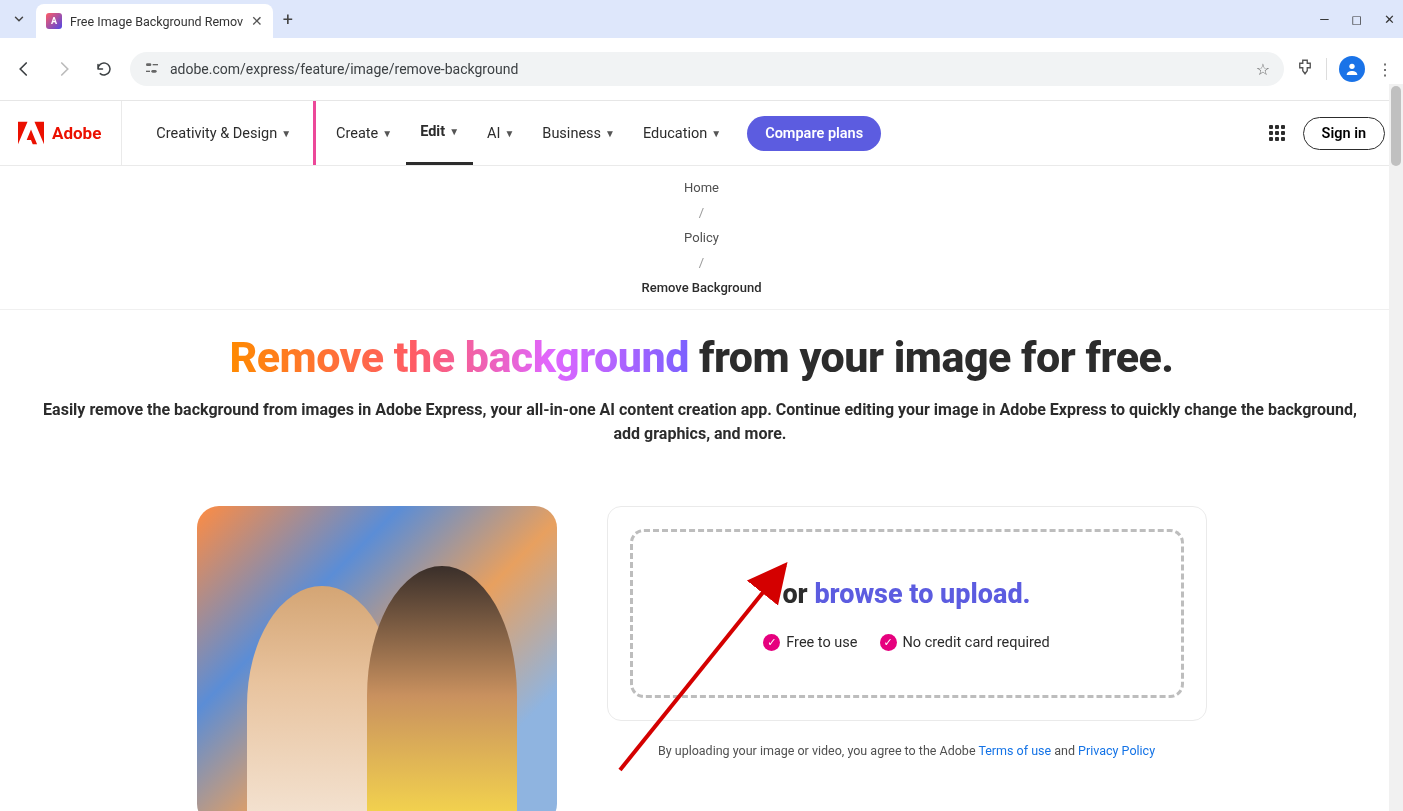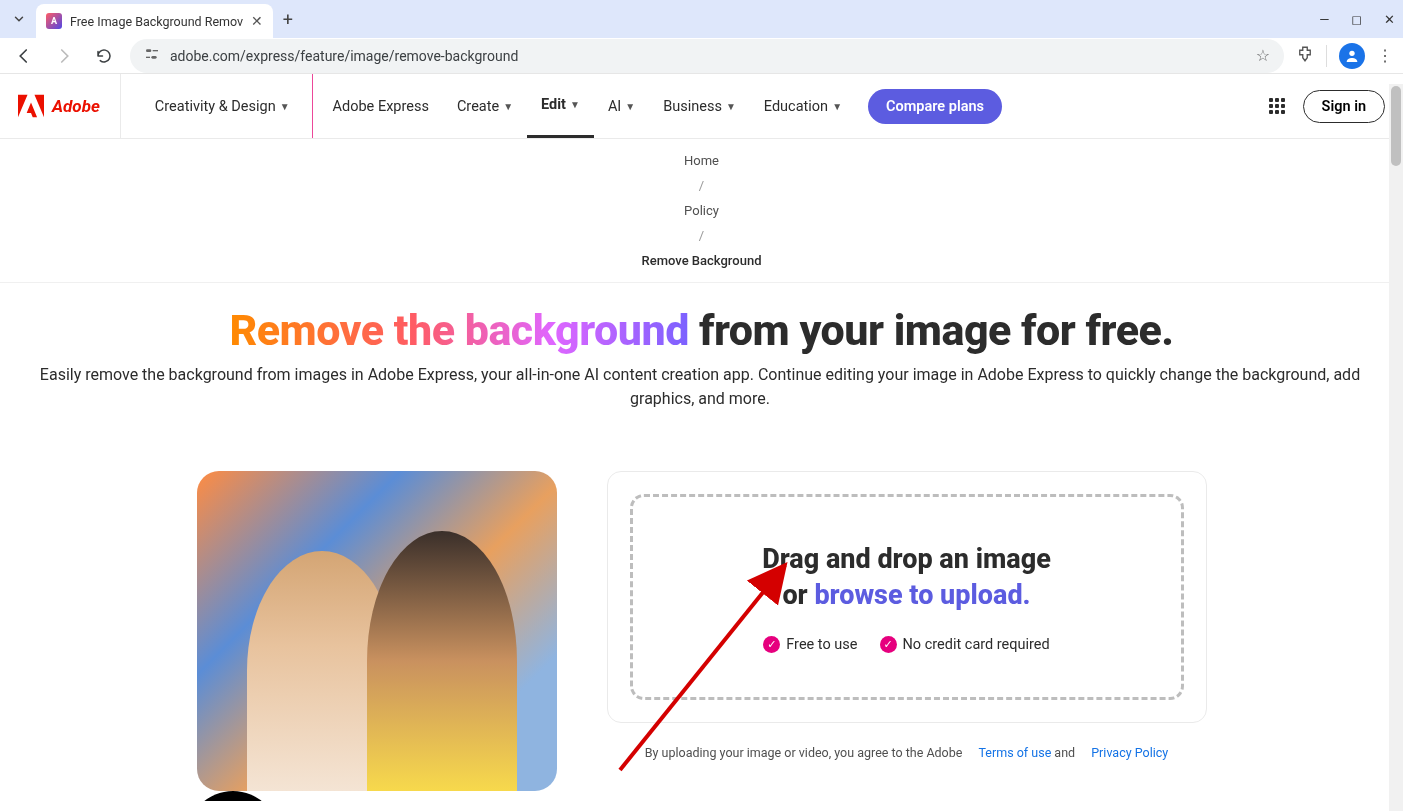--- a/index.html
+++ b/index.html
@@ -9,57 +9,57 @@
   .browser-top { background:#dee7fb; height:38px; display:flex; align-items:center; padding:0 8px; }
   .tab-dropdown { width:22px; height:22px; display:flex; align-items:center; justify-content:center; color:#444; margin-right:6px; cursor:pointer;}
   .tab { background:#fff; border-radius:8px 8px 0 0; height:34px; margin-top:4px; display:flex; align-items:center; padding:0 10px; gap:8px; min-width:230px; }
   .favicon { width:16px; height:16px; border-radius:3px; background:linear-gradient(135deg,#ff5c64,#4f46e5); display:flex; align-items:center; justify-content:center; color:#fff; font-size:9px; font-weight:bold;}
   .tab-title { font-size:12.5px; color:#333; flex:1; white-space:nowrap; overflow:hidden; text-overflow:ellipsis;}
   .tab-close { color:#555; font-size:14px; cursor:pointer;}
   .new-tab { margin-left:10px; color:#444; font-size:18px; cursor:pointer;}
   .win-controls { margin-left:auto; display:flex; gap:22px; color:#333; }
   .win-btn { cursor:pointer; font-size:13px; }
 
-  .toolbar { background:#fff; height:36px; display:flex; align-items:center; padding:0 10px; gap:12px; border-bottom:1px solid #e6e6e6;}
+  .toolbar { background:#fff; height:63px; display:flex; align-items:center; padding:0 10px; gap:12px; border-bottom:1px solid #e6e6e6;}
   .nav-btn { width:28px; height:28px; display:flex; align-items:center; justify-content:center; color:#555; cursor:pointer;}
   .nav-btn.disabled { color:#bbb; }
   .url-bar { flex:1; background:#f1f3f4; border-radius:20px; height:34px; display:flex; align-items:center; padding:0 14px; gap:10px; }
   .url-icon { color:#666; font-size:12px; }
   .url-text { font-size:14px; color:#3c4043; flex:1;}
   .star-icon { color:#666; font-size:16px; cursor:pointer;}
   .ext-icon, .profile-icon, .menu-icon { color:#555; cursor:pointer; font-size:16px;}
   .profile-circle { width:26px; height:26px; border-radius:50%; background:#1a73e8; display:flex; align-items:center; justify-content:center;}
   .profile-circle svg { fill:#fff;}
   .vert-sep { width:1px; height:22px; background:#ddd;}
 
   
   .page { position:relative; height:calc(811px - 84px); overflow-y:auto;}
   .topnav { display:flex; align-items:center; height:65px; border-bottom:1px solid #eaeaea; padding:0 18px; gap:0;}
   .adobe-logo { display:flex; align-items:center; gap:8px; padding-right:20px; margin-right:20px; border-right:1px solid #eaeaea; height:100%;}
   .adobe-mark { width:26px; height:24px; }
-  .adobe-name { color:#eb1000; font-weight:700; font-size:17px;font-style:italic; }
+  .adobe-name { color:#eb1000; font-weight:700; font-size:17px; }
   .nav-item { padding:0 14px; font-size:14.5px; color:#2c2c2c; display:flex; align-items:center; gap:4px; height:100%; cursor:pointer;}
   .nav-item.active { font-weight:700; border-bottom:3px solid #2c2c2c; }
   .caret { font-size:10px; color:#555;}
-  .nav-item.sep-right { border-right:1px solid #ec4899; margin-right:6px; padding-right:22px;}
+  .nav-item.sep-right { border-right:3px solid #ec4899; margin-right:6px; padding-right:22px;}
   .cta { background:#5c5ce0; color:#fff; border-radius:20px; padding:9px 18px; font-size:14.5px; font-weight:600; margin-left:12px; cursor:pointer;}
   .nav-right { margin-left:auto; display:flex; align-items:center; gap:18px;}
   .grid-icon { display:grid; grid-template-columns:repeat(3,4px); grid-template-rows:repeat(3,4px); gap:2px; cursor:pointer;}
   .grid-icon span { background:#2c2c2c; border-radius:1px;}
   .signin { border:1.5px solid #2c2c2c; border-radius:18px; padding:7px 18px; font-size:14.5px; font-weight:600; cursor:pointer;}
 
   .breadcrumbs { display:flex; align-items:center; gap:10px; padding:14px 18px; font-size:13px; border-bottom:1px solid #f0f0f0;flex-direction:column;}
   .crumb { color:#505050; cursor:pointer;}
   .crumb.current { color:#2c2c2c; font-weight:500;}
   .crumb-sep { color:#999;}
 
   .hero { text-align:center; padding:22px 30px 10px;}
   .hero h1 { font-size:43px; font-weight:800; color:#2c2c2c; letter-spacing:-0.5px;}
   .hero h1 .gradient { background:linear-gradient(90deg,#ff8a00,#ff5c64 40%,#e066ff 70%,#7b61ff); -webkit-background-clip:text; background-clip:text; color:transparent;}
-  .hero p { font-size:16px; color:#2c2c2c; margin-top:8px; line-height:1.5; max-width:1340px;}
+  .hero p { font-size:16px; color:#2c2c2c; margin-top:16px; line-height:1.5; max-width:1340px;font-weight:bold;}
 
   .main { display:flex; gap:50px; justify-content:center; align-items:flex-start; padding:50px 30px 20px;}
   .preview-wrap { position:relative; width:360px;}
   .preview { width:360px; height:320px; border-radius:22px; background:linear-gradient(135deg,#ff8c42 0%,#5b8dd6 30%,#e8a05f 55%,#8fb4e0 80%); position:relative; overflow:hidden;}
   
   .person { position:absolute; bottom:0; border-radius:50% 50% 0 0;}
   .p1 { left:50px; width:150px; height:240px; background:linear-gradient(180deg,#d4a574 0%,#e8c39e 40%,#f4e4d4 100%);}
   .p2 { right:40px; width:150px; height:260px; background:linear-gradient(180deg,#3a2f2a 0%,#c9915f 50%,#f7d94c 100%);}
   .img-badge { position:absolute; bottom:-20px; left:-10px; width:92px; height:92px; border-radius:50%; background:#000; display:flex; align-items:center; justify-content:center;}
   .img-badge svg { stroke:#fff; fill:none; stroke-width:2;}
@@ -76,21 +76,21 @@
   .dz-title { font-size:27px; font-weight:800; color:#2c2c2c; line-height:1.35;}
   .dz-title .or { display:block;}
   .dz-title .browse { color:#5c5ce0;}
   .upload-btn { background:#5c5ce0; color:#fff; font-weight:700; font-size:16px; border-radius:24px; padding:14px 30px; margin-top:28px; display:inline-block; cursor:pointer;}
   .file-note { font-size:11.5px; color:#505050; margin-top:14px;}
   .badges { display:flex; gap:22px; justify-content:center; margin-top:22px; font-size:14.5px; color:#2c2c2c;}
   .badge { display:flex; align-items:center; gap:6px;}
   .check { width:17px; height:17px; border-radius:50%; background:#e6007e; color:#fff; font-size:11px; display:flex; align-items:center; justify-content:center;}
 
   .legal { text-align:center; font-size:12.5px; color:#505050; margin-top:22px;}
-  .legal a { color:#1473e6; text-decoration:none; cursor:pointer;margin-left:13px;}
+  .legal a { color:#1473e6; text-decoration:none; cursor:pointer;}
 
   
   .arrow-svg { position:absolute; left:610px; top:510px; pointer-events:none;}
   .page-scrollbar { position:absolute; right:0; top:84px; width:14px; height:calc(100% - 84px); background:#f1f1f1;}
   .page-scroll-thumb { position:absolute; right:2px; top:0; width:10px; height:80px; background:#c0c0c0; border-radius:5px;}
   .page-scroll-thumb.top { top:2px;}
 </style>
 </head>
 <body>
 
@@ -163,23 +163,20 @@
       <svg class="adobe-mark" viewBox="0 0 30 26">
           <path d="M0 0 L11 0 L0 26 Z M19 0 L30 0 L30 26 Z M15 9 L22 26 L17 26 L15 21 L10 21 Z" fill="#eb1000"></path>
         </svg>
       <span class="adobe-name">Adobe</span>
     </div>
     <div class="nav-item sep-right">
         <span>Creativity &amp; Design</span>
         <span class="caret">▼</span>
       </div>
     <div class="nav-item">
-        <span>Adobe Express</span>
-      </div>
-    <div class="nav-item">
         <span>Create</span>
         <span class="caret">▼</span>
       </div>
     <div class="nav-item active">
         <span>Edit</span>
         <span class="caret">▼</span>
       </div>
     <div class="nav-item">
         <span>AI</span>
         <span class="caret">▼</span>
@@ -242,21 +239,20 @@
             <span class="cursor-overlay">🖐️</span>
           </div>
         <div class="thumb"></div>
       </div>
     </div>
 
     <div>
       <div class="upload-card">
         <div class="dropzone">
           <div class="dz-title">
-            <span>Drag and drop an image</span>
             <span class="or"><span>or </span><span class="browse">browse to upload.</span></span>
           </div>
           <div class="badges">
             <div class="badge">
                 <span class="check">✓</span>
                 <span>Free to use</span>
               </div>
             <div class="badge">
                 <span class="check">✓</span>
                 <span>No credit card required</span>

